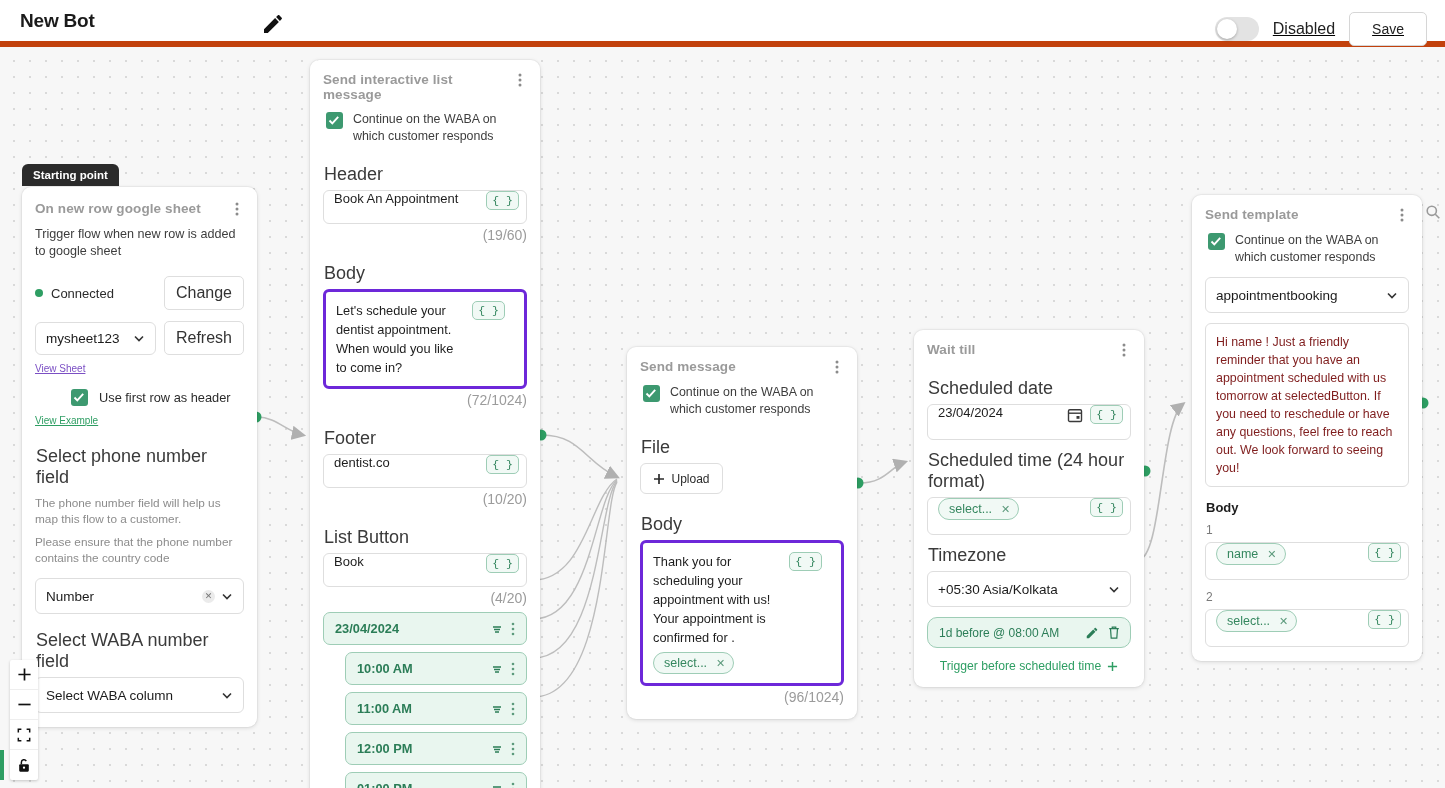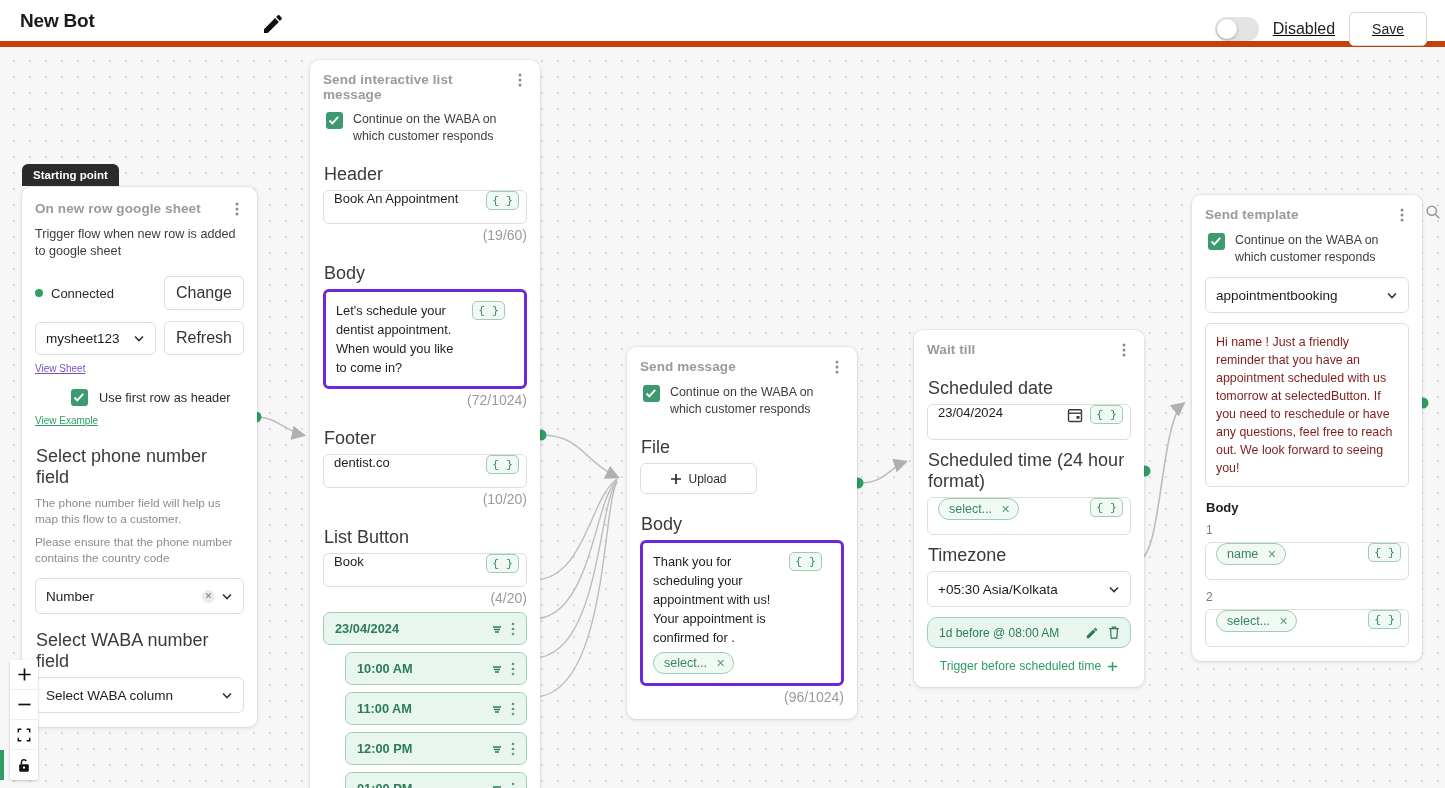--- a/index.html
+++ b/index.html
@@ -151,21 +151,21 @@
     text-align: center; font-size: 12.2px; color: #3a3a3a; padding: 9px 0;
     cursor: pointer; margin-top: 5px;
   }
   .add-btn.wide { margin-left: 16px; font-weight: bold; }
   .add-item-btn { margin-left: 22px; }
 
   
   #node-msg { left: 627px; top: 300px; width: 230px; }
   .upload-btn {
     border: 1px solid #dedede; border-radius: 6px; background: #fff;
-    width: 117px; height: 31px; display: flex; align-items: center;
+    width: 83px; height: 31px; display: flex; align-items: center;
     justify-content: center; gap: 6px; font-size: 12px; color: #2b2b2b;
     cursor: pointer; margin-bottom: 3px;
   }
 
   
   #node-wait { left: 914px; top: 283px; width: 230px; }
   .wait-chip {
     border: 1px solid #9ecdb6; border-radius: 10px; background: #e9f6ef;
     display: flex; align-items: center; padding: 0 9px 0 11px; min-height: 31px;
     margin-top: 10px; gap: 8px;

